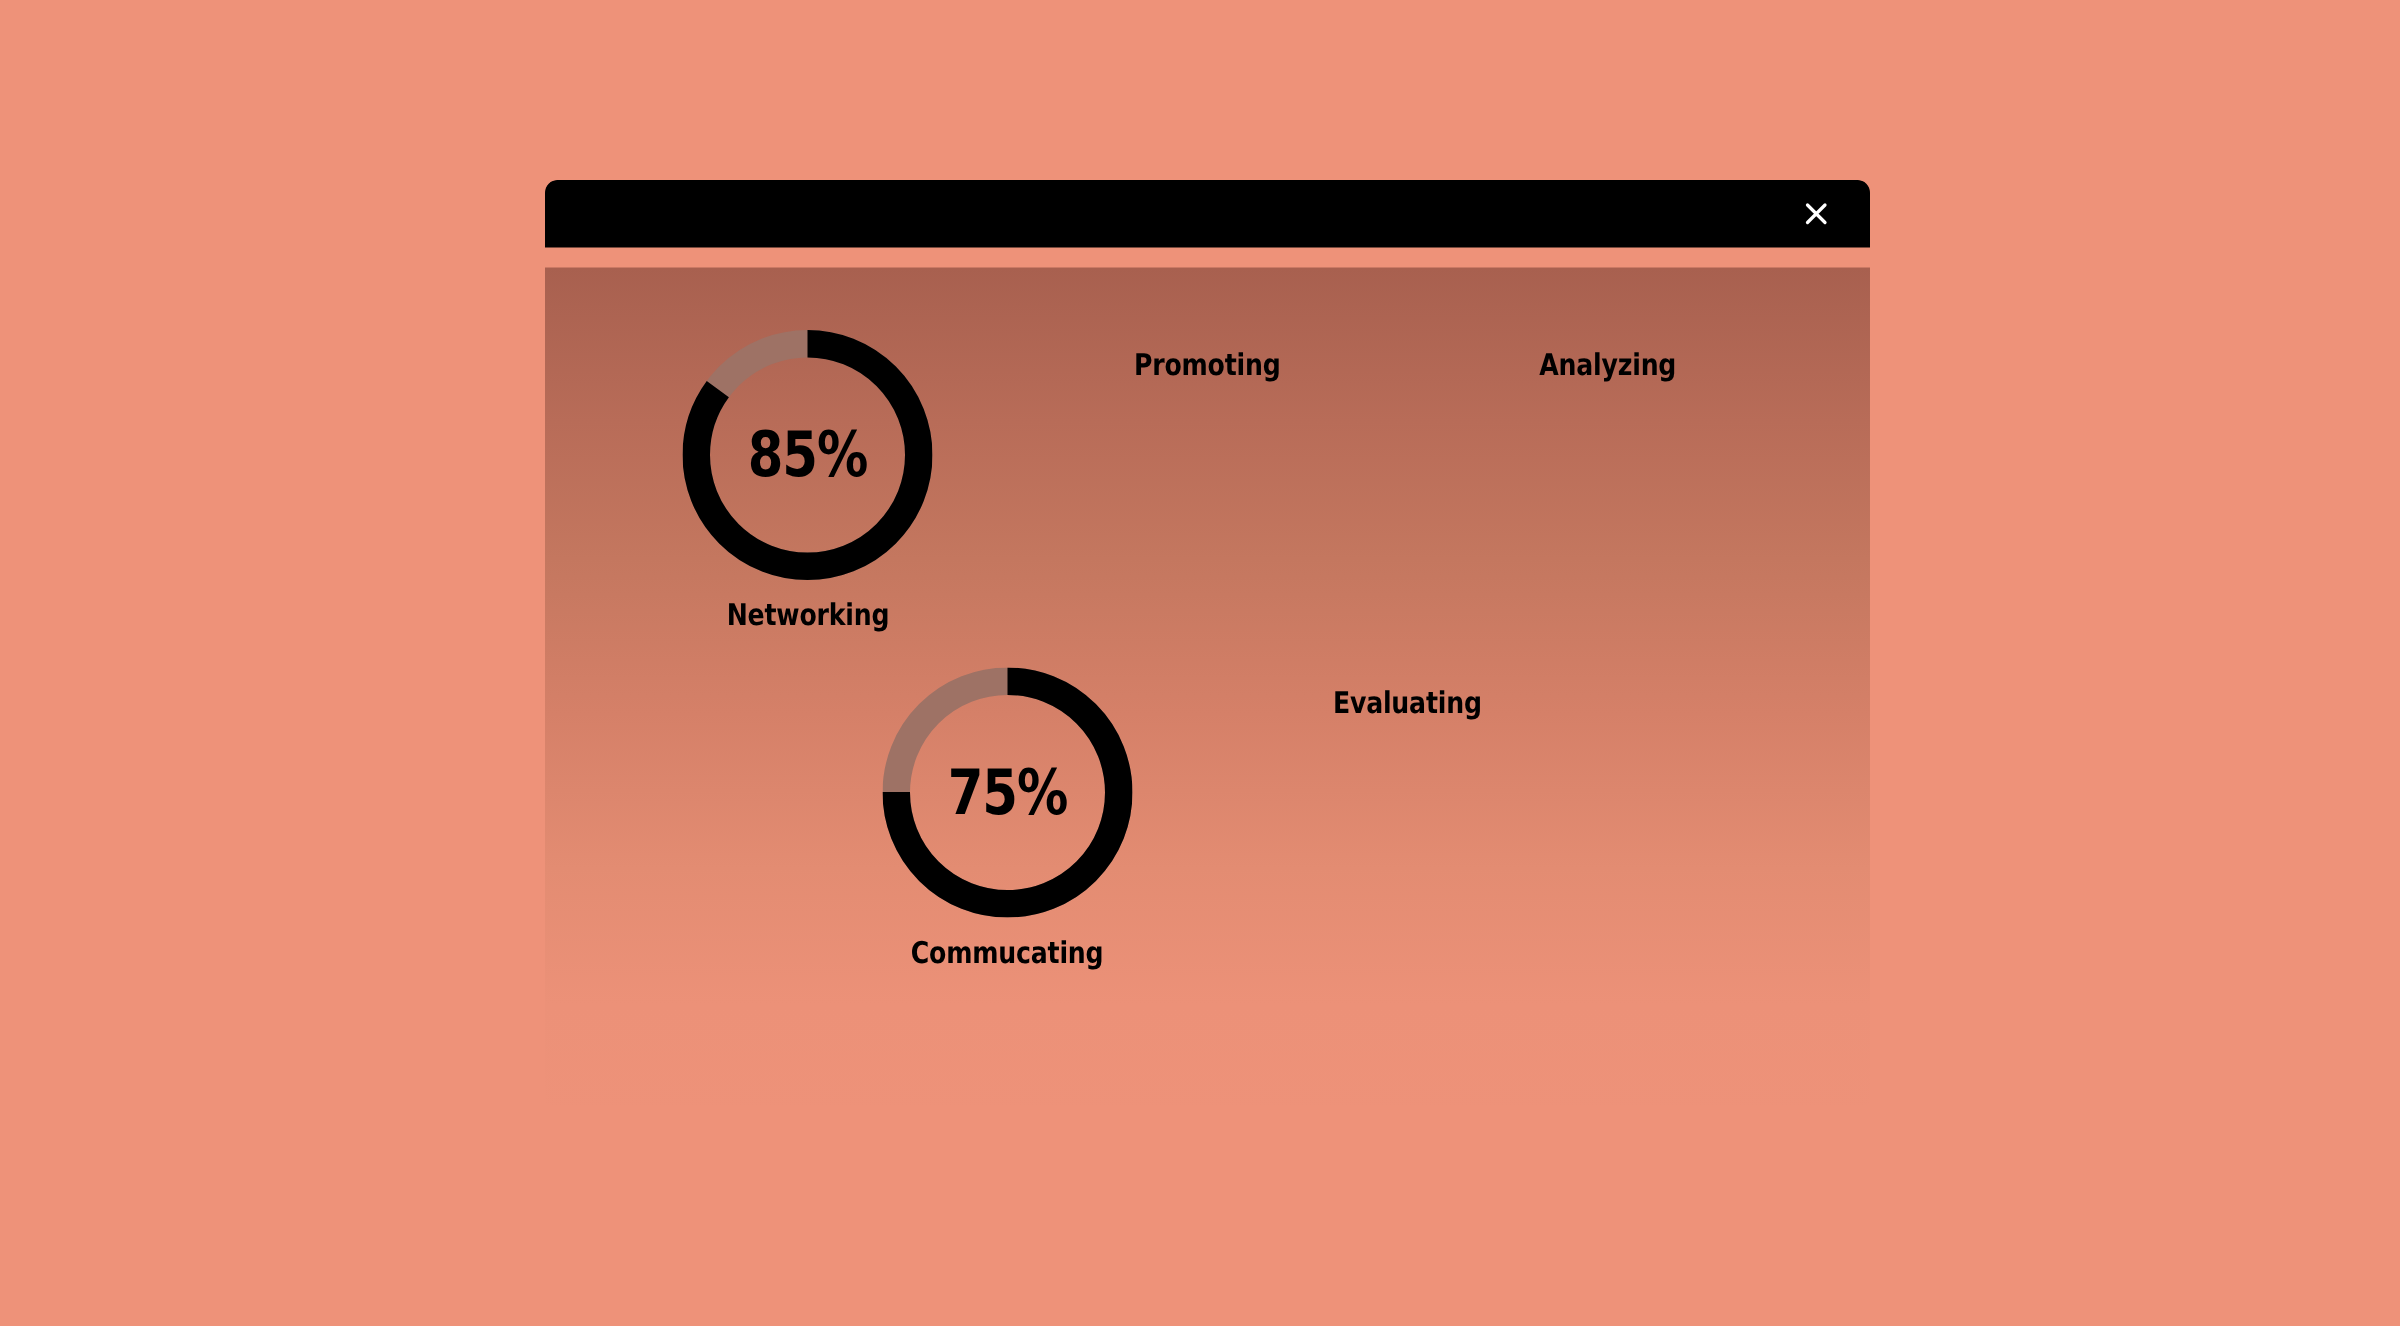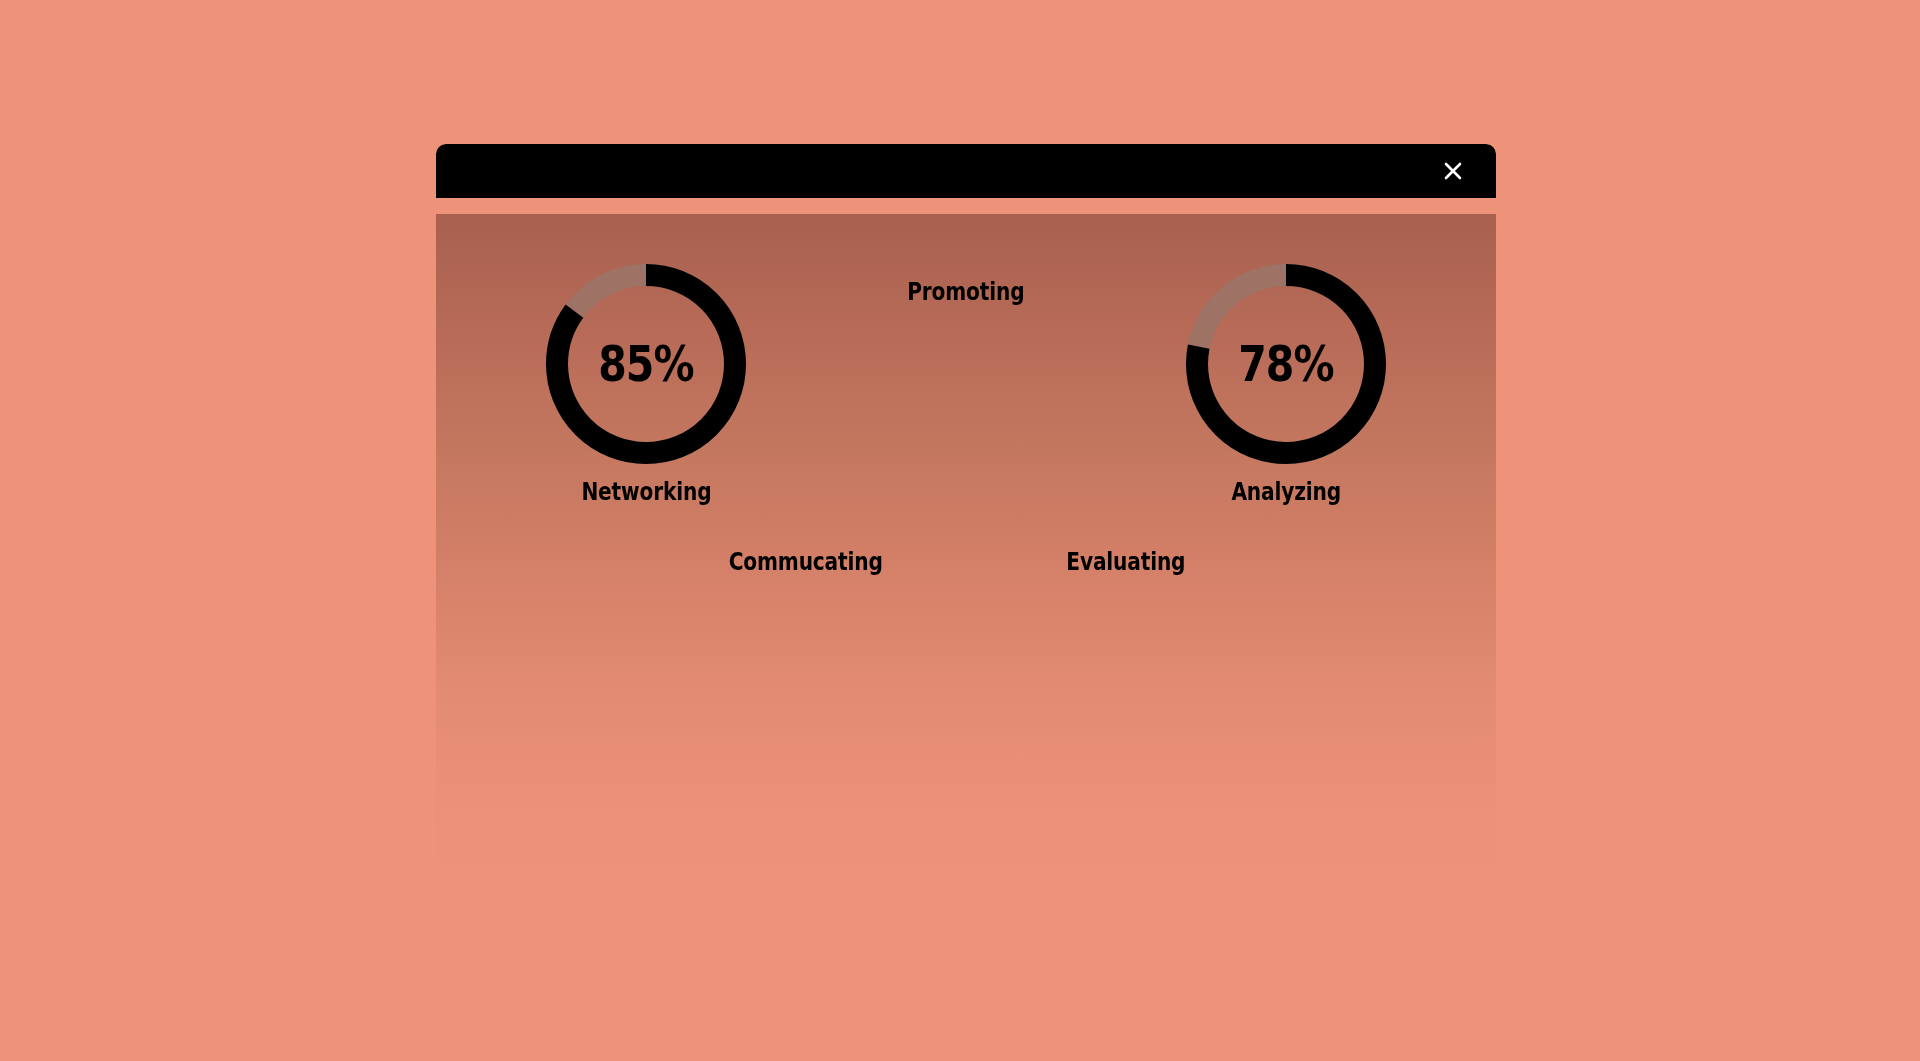--- a/index.html
+++ b/index.html
@@ -174,35 +174,35 @@
             <div class="gauge-value">85%</div>
           </div>
           <div class="gauge-label">Networking</div>
         </div>
 
         <div class="gauge">
           <div class="gauge-label">Promoting</div>
         </div>
 
         <div class="gauge">
+          <div class="gauge-label">Analyzing</div>
+        </div>
+
+      </div>
+
+      <div class="gauge-row row-bottom">
+
+        <div class="gauge">
           <div class="gauge-ring">
             <svg viewBox="0 0 200 200">
               <circle cx="100" cy="100" r="89" fill="none" stroke="#9e7265" stroke-width="22"></circle>
-              <circle class="gauge-arc" cx="100" cy="100" r="89" fill="none" stroke="#000000" stroke-width="22" stroke-dasharray="436.1787240244069 123.0247683145763" stroke-dashoffset="0"></circle>
+              <circle class="gauge-arc" cx="100" cy="100" r="89" fill="none" stroke="#000000" stroke-width="22" stroke-dasharray="419.40261925423744 139.80087308474577" stroke-dashoffset="0"></circle>
             </svg>
-            <div class="gauge-value">78%</div>
+            <div class="gauge-value">75%</div>
           </div>
-          <div class="gauge-label">Analyzing</div>
-        </div>
-
-      </div>
-
-      <div class="gauge-row row-bottom">
-
-        <div class="gauge">
           <div class="gauge-label">Commucating</div>
         </div>
 
         <div class="gauge">
           <div class="gauge-label">Evaluating</div>
         </div>
 
       </div>
 
     </div>

